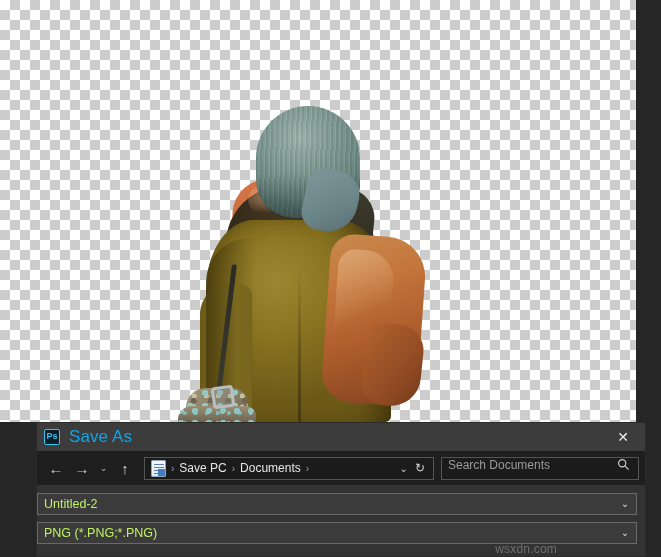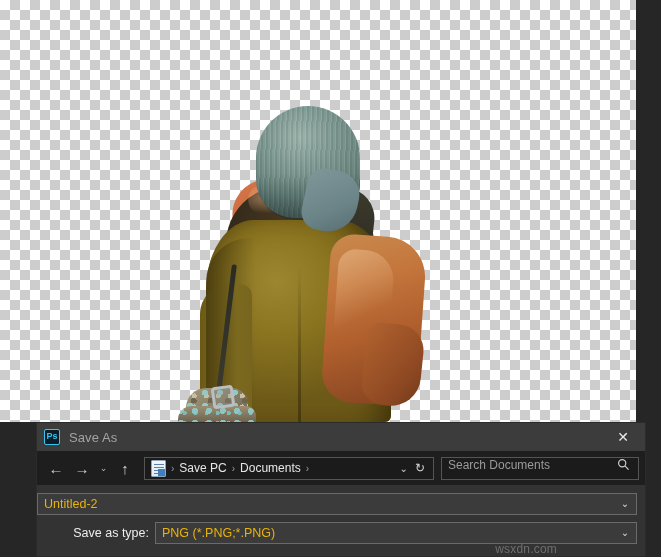--- a/index.html
+++ b/index.html
@@ -215,22 +215,22 @@
     color: #31c5f0;
     font-size: 9px;
     font-weight: bold;
     line-height: 13px;
     text-align: center;
     font-family: "Liberation Sans", sans-serif;
     flex: none;
   }
   #dialog-title {
     margin-left: 9px;
-    color: #a3a3a3;
-    font-size: 13px;
+    color: #0ea5e9;
+    font-size: 17px;
     letter-spacing: .1px;
   }
   #close-btn {
     position: absolute;
     right: 0; top: 0;
     width: 44px; height: 28px;
     display: flex; align-items: center; justify-content: center;
     color: #e8e8e8;
     font-size: 14px;
     cursor: default;
@@ -345,21 +345,21 @@
     flex: 1;
     height: 22px;
     margin-right: 8px;
     background: #3b3b3b;
     border: 1px solid #6a6a6a;
     display: flex;
     align-items: center;
   }
   .combo-value {
     flex: 1;
-    color: #eab308;
+    color: #bef264;
     font-size: 12.5px;
     padding-left: 6px;
     white-space: nowrap;
     overflow: hidden;
   }
   .combo-chev {
     width: 22px;
     text-align: center;
     color: #d8d8d8;
     font-size: 10px;
@@ -446,21 +446,20 @@
     <div id="form">
 
       <div class="form-row">
         <div class="combo">
           <div class="combo-value">Untitled-2</div>
           <div class="combo-chev">⌄</div>
         </div>
       </div>
 
       <div class="form-row">
-        <div class="form-label">Save as type:</div>
         <div class="combo">
           <div class="combo-value">PNG (*.PNG;*.PNG)</div>
           <div class="combo-chev">⌄</div>
         </div>
       </div>
 
     </div>
   </div>
 
   <div id="watermark">wsxdn.com</div>

